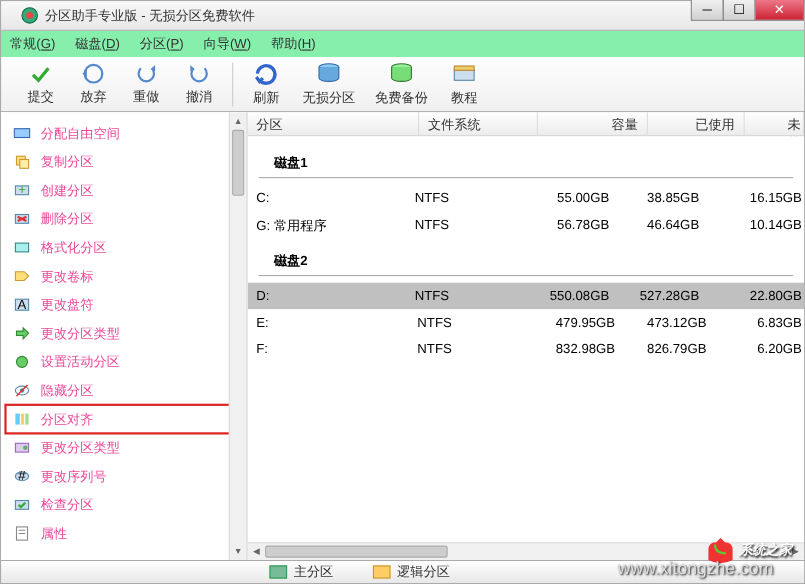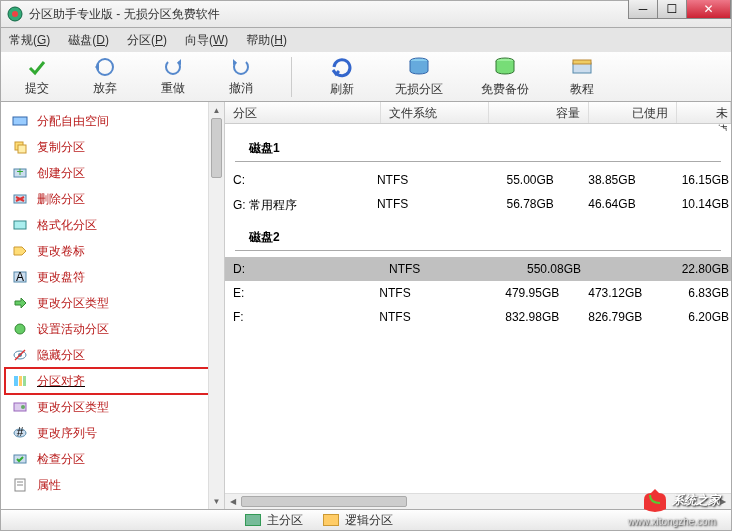--- a/index.html
+++ b/index.html
@@ -1,75 +1,75 @@
 <!DOCTYPE html>
 <html><head>
 <meta charset="utf-8">
 <style>
 * { box-sizing: border-box; margin: 0; padding: 0; font-family: "Microsoft YaHei", "SimSun", sans-serif; font-size: 12px; }
 body { background: #fff; width: 732px; height: 531px; overflow: hidden; position: relative; }
 
-.titlebar { height: 28px; background: linear-gradient(#f8f8f8, #e8e8e8); border: 1px solid #aaa; display: flex; align-items: center; padding-left: 6px; position: relative; }
+.titlebar { height: 28px; background: linear-gradient(#f8f8f8, #e8e8e8); border: 1px solid #aaa; display: flex; align-items: center; padding-left: 18px; position: relative; }
 .titlebar .app-icon { width: 16px; height: 16px; margin-right: 6px; }
 .titlebar .title-text { color: #333; }
 .win-controls { position: absolute; right: 0; top: -2px; display: flex; }
 .win-btn { width: 30px; height: 20px; border: 1px solid #888; margin-left: -1px; display: flex; align-items: center; justify-content: center; font-family: sans-serif; }
 .win-min { background: linear-gradient(#f0f0f0,#d0d0d0); }
 .win-max { background: linear-gradient(#f0f0f0,#d0d0d0); }
 .win-close { background: linear-gradient(#e78,#c23); color: #fff; width: 45px; }
 
-.menubar { height: 24px; background: #e5e5e5; border-left: 1px solid #aaa; border-right: 1px solid #aaa; display: flex; align-items: center; padding-left: 8px; gap: 18px; }
+.menubar { height: 24px; background: #86efac; border-left: 1px solid #aaa; border-right: 1px solid #aaa; display: flex; align-items: center; padding-left: 8px; gap: 18px; }
 .menubar span { color: #333; cursor: pointer; }
 .menubar .hotkey { text-decoration: underline; }
 
-.toolbar { height: 50px; background: linear-gradient(#fefefe,#f0f0f0); border: 1px solid #aaa; border-top: none; display: flex; align-items: center; padding-left: 12px; gap: 20px; }
+.toolbar { height: 50px; background: linear-gradient(#fefefe,#f0f0f0); border: 1px solid #aaa; border-top: none; display: flex; align-items: center; padding-left: 12px; gap: 0; }
 .toolbar .tool { display: flex; flex-direction: column; align-items: center; width: 48px; cursor: pointer; }
 .toolbar .tool .lbl { font-size: 12px; color: #333; margin-top: 2px; }
 .toolbar .sep { width: 1px; height: 40px; background: #ccc; margin: 0 6px; }
 .toolbar .tool.big { width: 66px; }
 
 .main { display: flex; height: 407px; border-left: 1px solid #aaa; border-right: 1px solid #aaa; }
 .sidebar { width: 224px; background: #fff; border-right: 1px solid #ccc; overflow-y: auto; padding: 6px 4px; position: relative; }
 .sidebar .item { display: flex; align-items: center; padding: 4px 6px; cursor: pointer; }
 .sidebar .item .ico { width: 18px; height: 18px; margin-right: 8px; display: flex; align-items: center; justify-content: center; }
-.sidebar .item .txt { color: #b91c1c; }
-.sidebar .item.highlight { outline: 2px solid #d22; outline-offset: -1px; text-decoration: underline; }
+.sidebar .item .txt { color: #ec4899; }
+.sidebar .item.highlight { outline: 2px solid #d22; outline-offset: -1px; }
 .sidebar-scroll { position: absolute; right: 0; top: 0; bottom: 0; width: 16px; background: #f0f0f0; border-left: 1px solid #ddd; }
 .sidebar-scroll .thumb { position: absolute; top: 16px; left: 2px; right: 2px; height: 60px; background: #cdcdcd; border: 1px solid #aaa; border-radius: 2px; }
 .sidebar-scroll .arr { height: 16px; display: flex; align-items: center; justify-content: center; color: #666; font-size: 8px; }
 .sidebar-scroll .arr-dn { position: absolute; bottom: 0; width: 100%; }
 
 .content { flex: 1; display: flex; flex-direction: column; overflow: hidden; }
 .grid-header { height: 22px; display: flex; background: linear-gradient(#fefefe,#ececec); border-bottom: 1px solid #ccc; }
 .grid-header .col { border-right: 1px solid #ddd; padding: 3px 8px; color: #333; }
 .c-part { width: 156px; }
 .c-fs { width: 108px; text-align: left; }
 .c-cap { width: 100px; text-align: right; }
 .c-used { width: 88px; text-align: right; }
 .c-unused { flex: 1; text-align: right; padding-right: 2px !important; margin-left: 30px; }
 
-.grid-body { flex: 1; overflow: auto; background: #fff; padding: 6px 0; border-radius: 20px; }
+.grid-body { flex: 1; overflow: auto; background: #fff; padding: 6px 0; }
 .disk-title { font-weight: bold; padding: 10px 14px 4px; border-bottom: 1px solid #aaa; margin: 0 10px 6px; }
 .row { display: flex; padding: 3px 0; }
 .row.selected { background: #c0c0c0; }
 .row .c-part { padding-left: 26px; }
 .row .cell { padding: 2px 8px; }
 
-.statusbar { height: 22px; background: linear-gradient(#fefefe,#e8e8e8); border: 1px solid #aaa; display: flex; align-items: center; padding-left: 244px; gap: 20px; }
+.statusbar { height: 22px; background: linear-gradient(#fefefe,#e8e8e8); border: 1px solid #aaa; display: flex; align-items: center; padding-left: 244px; gap: 36px; }
 .statusbar .seg { display: flex; align-items: center; gap: 6px; color: #333; }
 .sw-main { width: 16px; height: 12px; background: #7b9; border: 1px solid #395; }
 .sw-logic { width: 16px; height: 12px; background: #fc6; border: 1px solid #c93; }
 
 .hscroll { height: 16px; background: #f0f0f0; border-top: 1px solid #ddd; display: flex; }
 .hscroll .arr { width: 16px; display: flex; align-items: center; justify-content: center; color: #666; font-size: 8px; }
 .hscroll .track { flex: 1; position: relative; }
 .hscroll .thumb { position: absolute; left: 0; top: 2px; bottom: 2px; width: 35%; background: #cdcdcd; border: 1px solid #aaa; border-radius: 2px; }
 
 .watermark { position: absolute; right: 12px; bottom: 18px; font-size: 16px; font-weight: bold; color: #fff; text-shadow: 1px 1px 2px #000; font-style: italic; display: flex; align-items: center; gap: 4px; }
-.watermark .sub { position: absolute; right: 4px; bottom: -14px; font-size: 10px; color: #ddd; font-style: normal; font-weight: normal; }
+.watermark .sub { position: absolute; right: 17px; bottom: -14px; font-size: 16px; color: #ddd; font-style: normal; font-weight: normal; }
 </style>
 </head>
 <body>
 
 <div class="titlebar">
   <span class="app-icon">
     <svg viewBox="0 0 16 16">
         <circle cx="8" cy="8" r="7" fill="#3a7" stroke="#164"></circle>
         <circle cx="8" cy="8" r="3" fill="#e44"></circle>
       </svg>
@@ -314,20 +314,21 @@
           <div class="cell c-fs">NTFS</div>
           <div class="cell c-cap">56.78GB</div>
           <div class="cell c-used">46.64GB</div>
           <div class="cell c-unused">10.14GB</div>
         </div>
         <div class="disk-title">磁盘2</div>
         <div class="row selected">
           <div class="cell c-part">D:</div>
           <div class="cell c-fs">NTFS</div>
           <div class="cell c-cap">550.08GB</div>
+          <div class="cell c-used">527.28GB</div>
           <div class="cell c-unused">22.80GB</div>
         </div>
         <div class="row">
           <div class="cell c-part">E:</div>
           <div class="cell c-fs">NTFS</div>
           <div class="cell c-cap">479.95GB</div>
           <div class="cell c-used">473.12GB</div>
           <div class="cell c-unused">6.83GB</div>
         </div>
         <div class="row">

